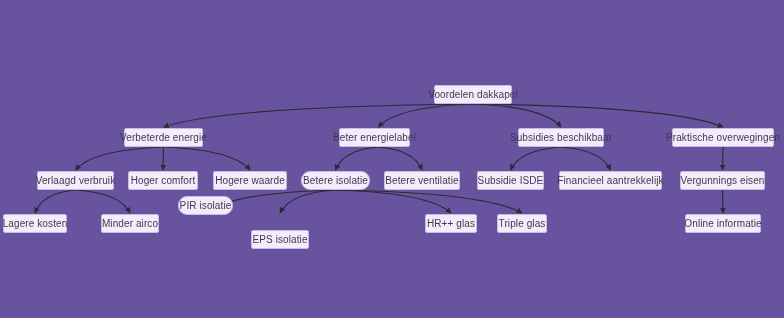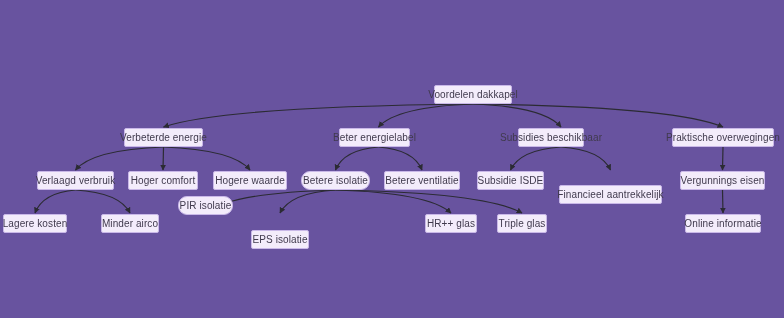--- a/index.html
+++ b/index.html
@@ -59,29 +59,29 @@
         <path d="M 335.5 190 C 304.975 191.84, 286.66 200.35, 280 213" fill="none" stroke="#2b2b33" stroke-width="1.2" marker-end="url(#arrow)"></path>
         <path d="M 335.5 190 C 399.025 191.84, 437.14 200.35, 451 213" fill="none" stroke="#2b2b33" stroke-width="1.2" marker-end="url(#arrow)"></path>
         <path d="M 335.5 190 C 438.075 191.84, 499.62 200.35, 522 213" fill="none" stroke="#2b2b33" stroke-width="1.2" marker-end="url(#arrow)"></path>
         <path d="M 722.5 190 L 723 213" fill="none" stroke="#2b2b33" stroke-width="1.2" marker-end="url(#arrow)"></path>
       </g>
   </svg>
   <div id="nodes">
       <div class="node" style="left: 434px; top: 85px; width: 78px; background: rgb(243, 236, 251); border-color: rgb(201, 184, 232); color: rgb(64, 58, 77);">Voordelen dakkapel</div>
       <div class="node" style="left: 124px; top: 128px; width: 79px; background: rgb(243, 236, 251); border-color: rgb(201, 184, 232); color: rgb(64, 58, 77);">Verbeterde energie</div>
       <div class="node" style="left: 339px; top: 128px; width: 71px; background: rgb(243, 236, 251); border-color: rgb(201, 184, 232); color: rgb(64, 58, 77);">Beter energielabel</div>
-      <div class="node" style="left: 518px; top: 128px; width: 66px; background: rgb(243, 236, 251); border-color: rgb(201, 184, 232); color: rgb(64, 58, 77);">Subsidies beschikbaar</div>
+      <div class="node" style="left: 518px; top: 128px; width: 86px; background: rgb(243, 236, 251); border-color: rgb(201, 184, 232); color: rgb(64, 58, 77);">Subsidies beschikbaar</div>
       <div class="node" style="left: 672px; top: 128px; width: 102px; background: rgb(243, 236, 251); border-color: rgb(201, 184, 232); color: rgb(64, 58, 77);">Praktische overwegingen</div>
       <div class="node" style="left: 37px; top: 171px; width: 77px; background: rgb(243, 236, 251); border-color: rgb(201, 184, 232); color: rgb(64, 58, 77);">Verlaagd verbruik</div>
       <div class="node" style="left: 128px; top: 171px; width: 70px; background: rgb(243, 236, 251); border-color: rgb(201, 184, 232); color: rgb(64, 58, 77);">Hoger comfort</div>
       <div class="node" style="left: 213px; top: 171px; width: 74px; background: rgb(243, 236, 251); border-color: rgb(201, 184, 232); color: rgb(64, 58, 77); text-align: center;">Hogere waarde</div>
       <div class="node" style="left: 301px; top: 171px; width: 69px; background: rgb(243, 236, 251); border-color: rgb(201, 184, 232); color: rgb(64, 58, 77); border-radius: 9px;">Betere isolatie</div>
       <div class="node" style="left: 384px; top: 171px; width: 76px; background: rgb(243, 236, 251); border-color: rgb(201, 184, 232); color: rgb(64, 58, 77);">Betere ventilatie</div>
       <div class="node" style="left: 477px; top: 171px; width: 67px; background: rgb(243, 236, 251); border-color: rgb(201, 184, 232); color: rgb(64, 58, 77);">Subsidie ISDE</div>
-      <div class="node" style="left: 559px; top: 171px; width: 103px; background: rgb(243, 236, 251); border-color: rgb(201, 184, 232); color: rgb(64, 58, 77); margin-top: 14px;">Financieel aantrekkelijk</div>
+      <div class="node" style="left: 559px; top: 171px; width: 103px; background: rgb(243, 236, 251); border-color: rgb(201, 184, 232); color: rgb(64, 58, 77);">Financieel aantrekkelijk</div>
       <div class="node" style="left: 680px; top: 171px; width: 85px; background: rgb(243, 236, 251); border-color: rgb(201, 184, 232); color: rgb(64, 58, 77);">Vergunnings eisen</div>
       <div class="node" style="left: 3px; top: 214px; width: 64px; background: rgb(243, 236, 251); border-color: rgb(201, 184, 232); color: rgb(64, 58, 77);">Lagere kosten</div>
       <div class="node" style="left: 101px; top: 214px; width: 58px; background: rgb(243, 236, 251); border-color: rgb(201, 184, 232); color: rgb(64, 58, 77);">Minder airco</div>
       <div class="node" style="left: 178px; top: 196px; width: 55px; background: rgb(243, 236, 251); border-color: rgb(201, 184, 232); color: rgb(64, 58, 77); border-radius: 9px;">PIR isolatie</div>
       <div class="node" style="left: 251px; top: 214px; width: 58px; background: rgb(243, 236, 251); border-color: rgb(201, 184, 232); color: rgb(64, 58, 77); margin-top: 16px;">EPS isolatie</div>
       <div class="node" style="left: 425px; top: 214px; width: 52px; background: rgb(243, 236, 251); border-color: rgb(201, 184, 232); color: rgb(64, 58, 77);">HR++ glas</div>
       <div class="node" style="left: 497px; top: 214px; width: 50px; background: rgb(243, 236, 251); border-color: rgb(201, 184, 232); color: rgb(64, 58, 77);">Triple glas</div>
       <div class="node" style="left: 685px; top: 214px; width: 76px; background: rgb(243, 236, 251); border-color: rgb(201, 184, 232); color: rgb(64, 58, 77);">Online informatie</div>
     </div>
 </div>

